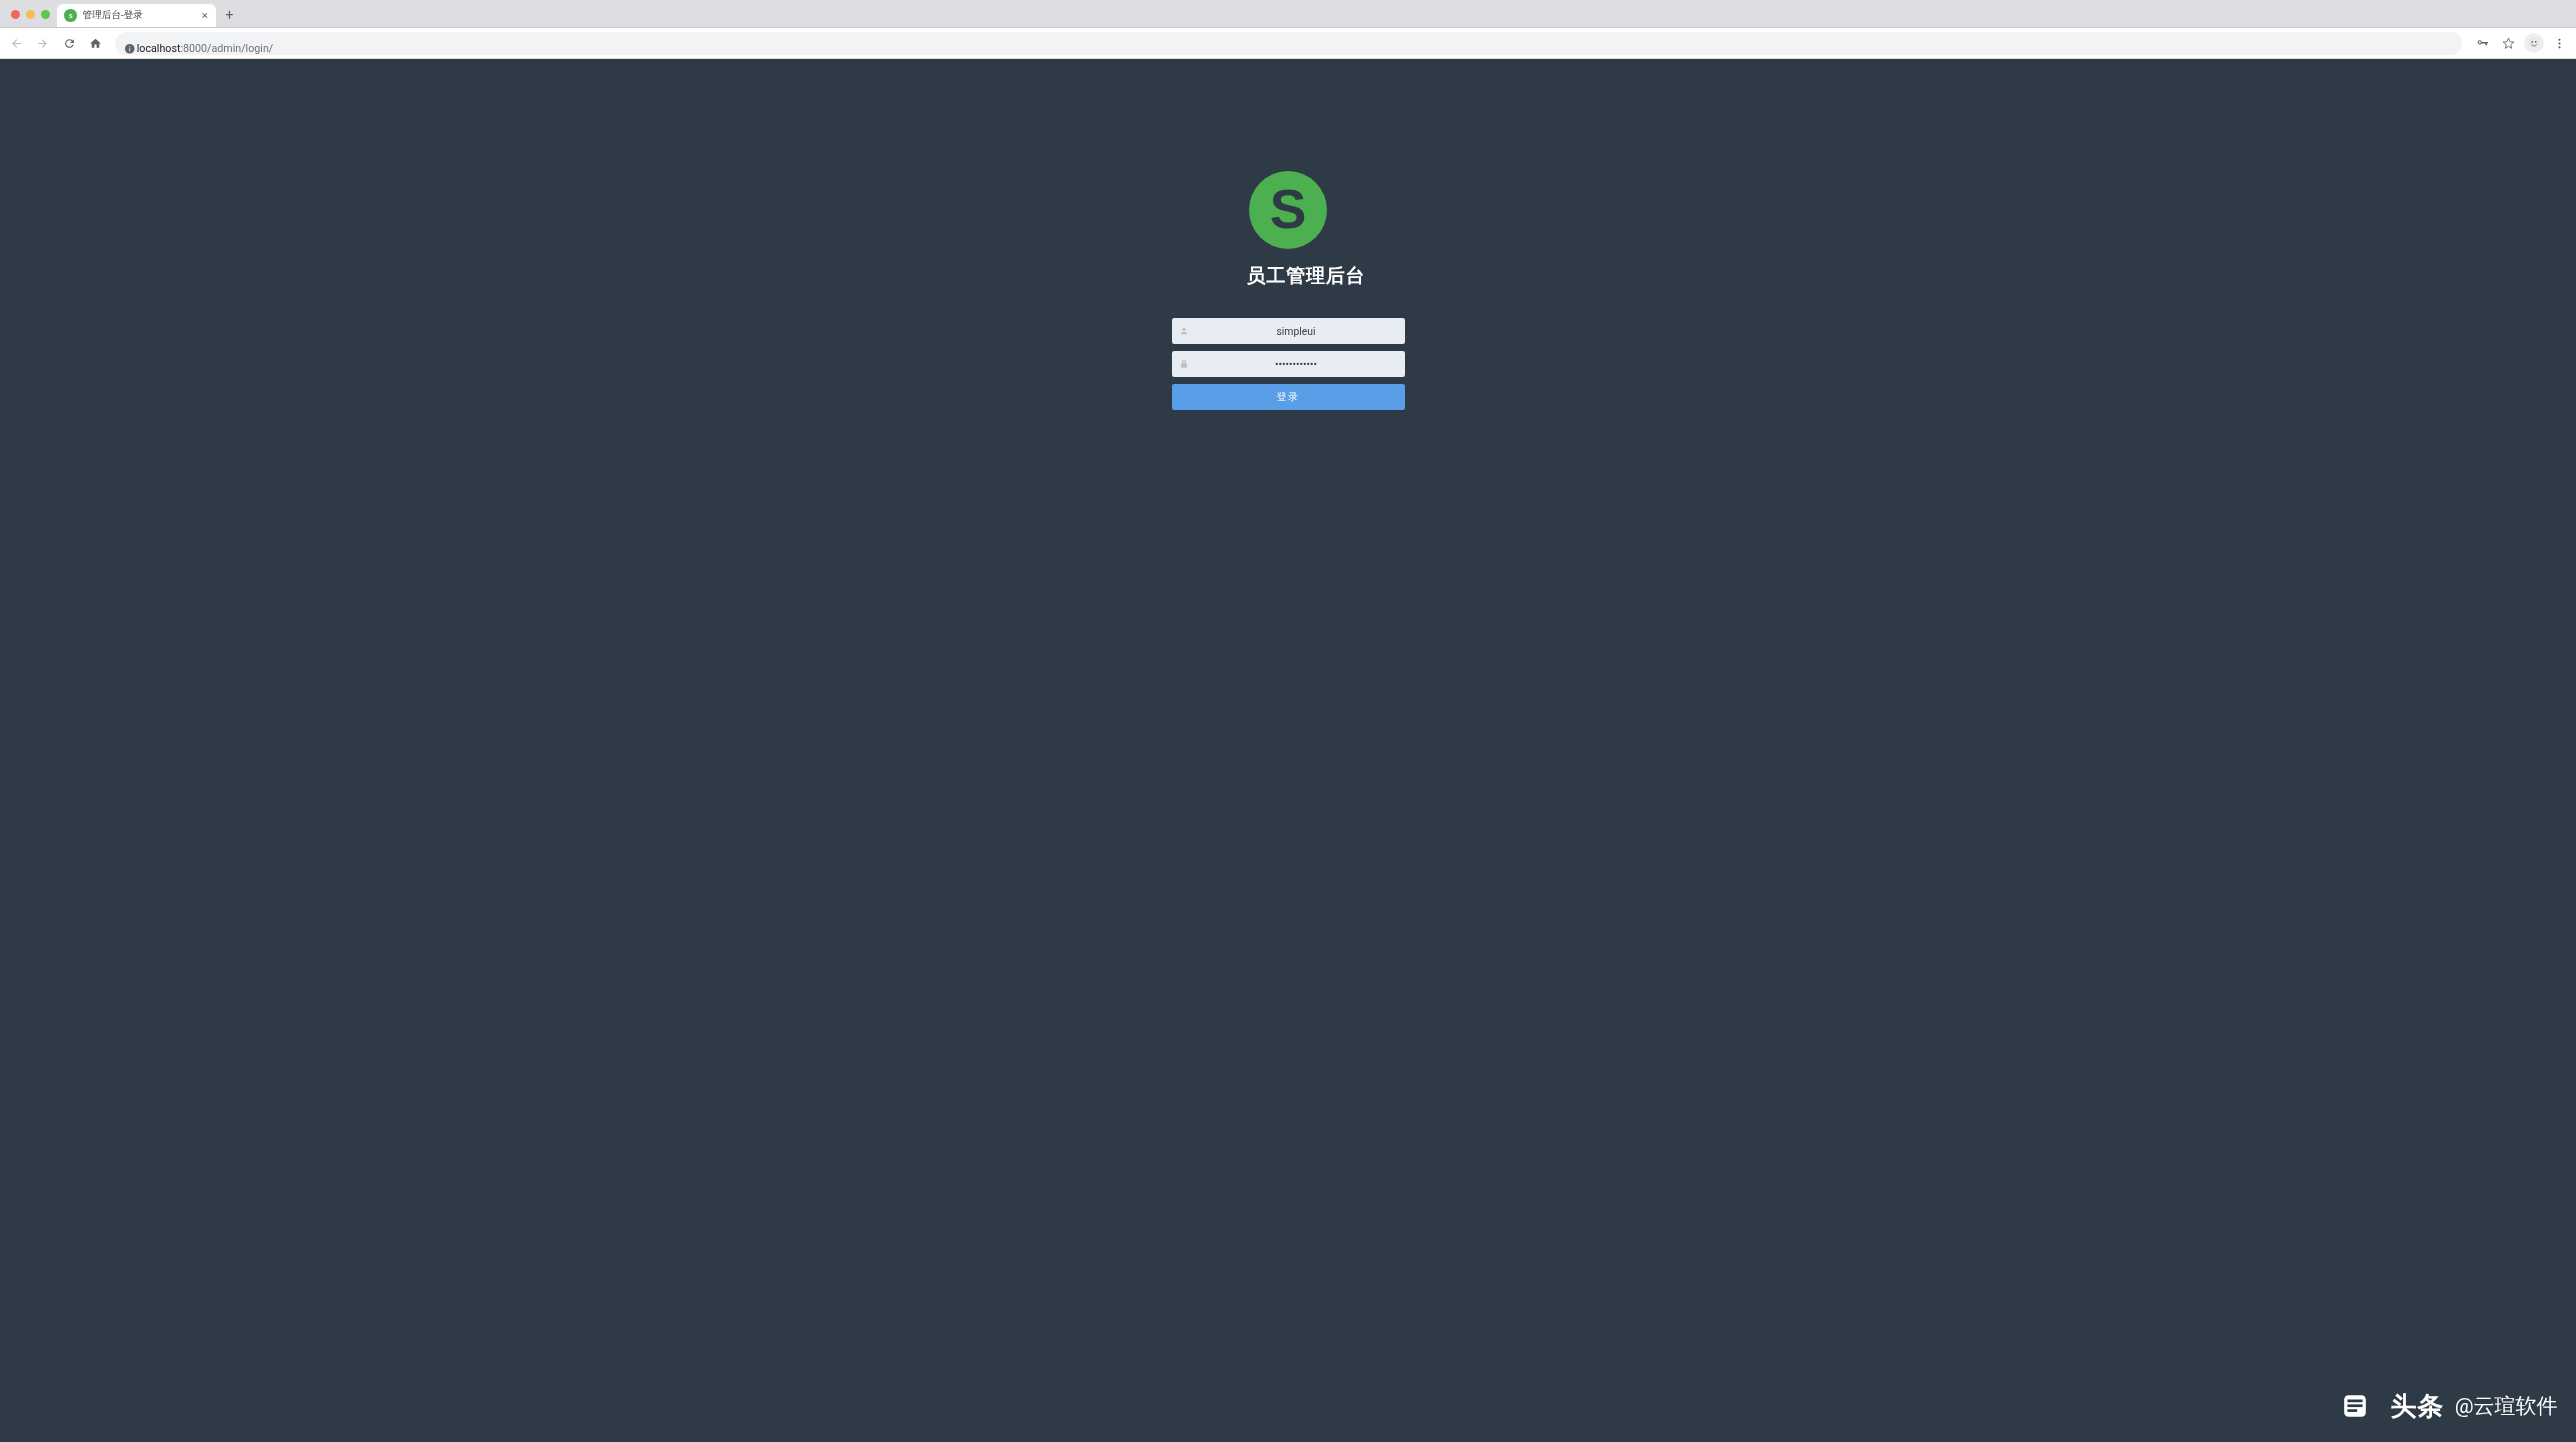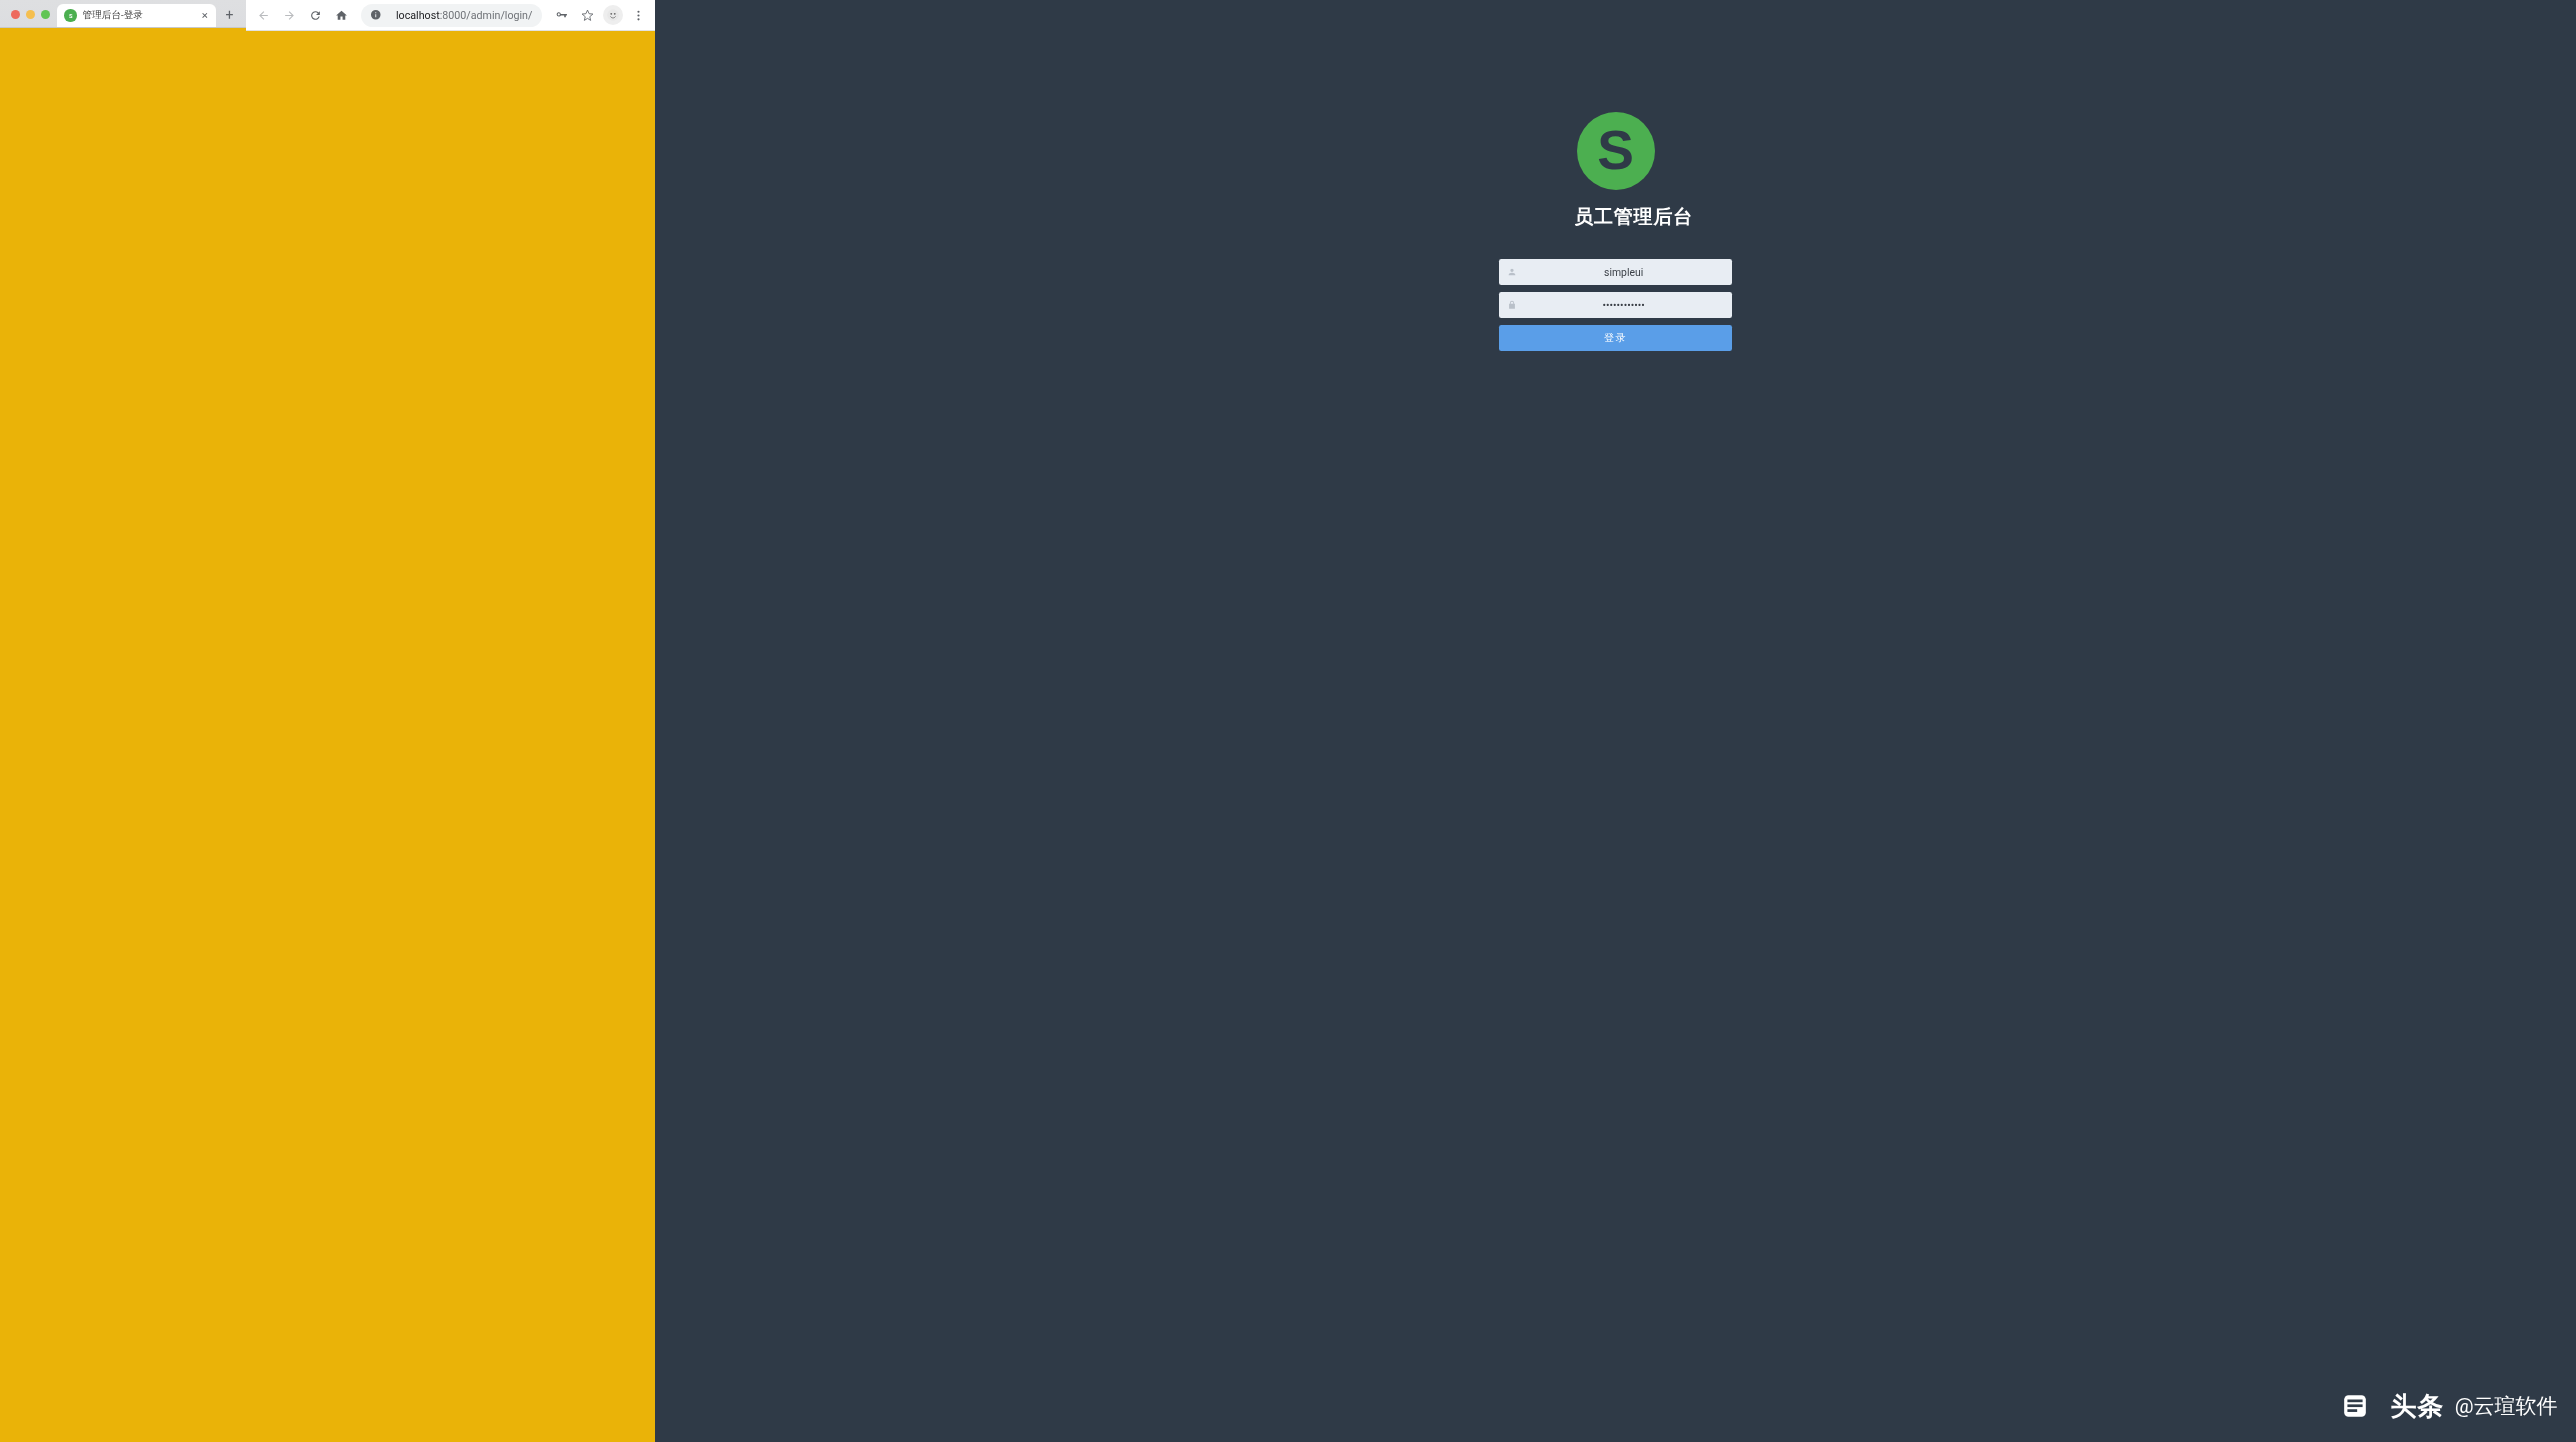--- a/index.html
+++ b/index.html
@@ -1,37 +1,37 @@
 <!DOCTYPE html>
 <html style="font-size:12.3px"><head>
   <meta charset="utf-8">
   <style>
     * { margin: 0; padding: 0; box-sizing: border-box; }
     html, body { width: 100%; height: 100%; font-family: -apple-system, BlinkMacSystemFont, "Segoe UI", Roboto, "Helvetica Neue", Arial, sans-serif; }
 
     
-    .browser { width: 100%; height: 100%; display: flex; background: #eab308; }
+    .browser { width: 100%; height: 100%; display: flex; flex-direction: column; background: #ec4899; }
     .tab-strip { height: 28px; background: linear-gradient(#dedfe1, #dcdde0); display: flex; align-items: flex-end; padding: 0 6.1px; border-bottom: 0.8px solid #c7c8ca; }
     .traffic-lights { display: flex; align-items: center; gap: 6.1px; padding: 0 6.1px 7.7px 4.6px; }
     .tl { width: 9.2px; height: 9.2px; border-radius: 50%; }
     .tl-red { background: #ed6a5e; }
     .tl-yellow { background: #f5bf4f; }
     .tl-green { background: #61c554; }
     .tab { height: 23px; background: #fff; border-radius: 6.1px 6.1px 0 0; min-width: 159px; display: flex; align-items: center; padding: 0 7.7px; gap: 6.1px; font-size: 9.6px; color: #3c3c3c; position: relative; }
     .tab-favicon { width: 12.3px; height: 12.3px; border-radius: 50%; background: #4caf50; display: flex; align-items: center; justify-content: center; }
     .tab-favicon svg { width: 7.7px; height: 7.7px; fill: #fff; }
     .tab-title { flex: 1; white-space: nowrap; overflow: hidden; text-overflow: ellipsis; }
     .tab-close { color: #5f6368; font-size: 11.5px; line-height: 1; cursor: pointer; }
     .new-tab { width: 21.5px; height: 21.5px; display: flex; align-items: center; justify-content: center; color: #5f6368; font-size: 14px; cursor: pointer; margin-left: 3.1px; margin-bottom: 0.8px; }
 
     .toolbar { height: 31px; background: #fff; display: flex; align-items: center; padding: 0 6.1px; gap: 4.6px; border-bottom: 0.8px solid #e2e2e2; }
     .tb-btn { width: 21.5px; height: 21.5px; display: flex; align-items: center; justify-content: center; border-radius: 50%; color: #5f6368; cursor: pointer; }
     .tb-btn.disabled { color: #b9bbbe; cursor: default; }
     .tb-btn svg { width: 13px; height: 13px; fill: currentColor; }
-    .address-bar { flex: 1; height: 23px; background: #f1f3f4; border-radius: 11.5px; display: flex; align-items: center; padding: 0 9.2px; gap: 14px; margin: 0 4.6px; }
+    .address-bar { flex: 1; height: 23px; background: #f1f3f4; border-radius: 11.5px; display: flex; align-items: flex-end; padding: 0 9.2px; gap: 1px; margin: 0 4.6px; }
     .address-bar svg.info { width: 11.5px; height: 11.5px; fill: #5f6368; }
     .url { font-size: 10.7px; color: #6f7277; }
     .url .host { color: #202124; }
     .right-icons { display: flex; align-items: center; gap: 4.6px; }
     .avatar { width: 20px; height: 20px; border-radius: 50%; background: #eee; display: flex; align-items: center; justify-content: center; }
     .avatar svg { width: 14px; height: 14px; fill: #808285; }
 
     
     .page { flex: 1; background: #2f3a47; display: flex; justify-content: center; padding-top: 112px; position: relative; overflow: hidden; }
     .login-box { width: 233px; display: flex; flex-direction: column; align-items: center; }

